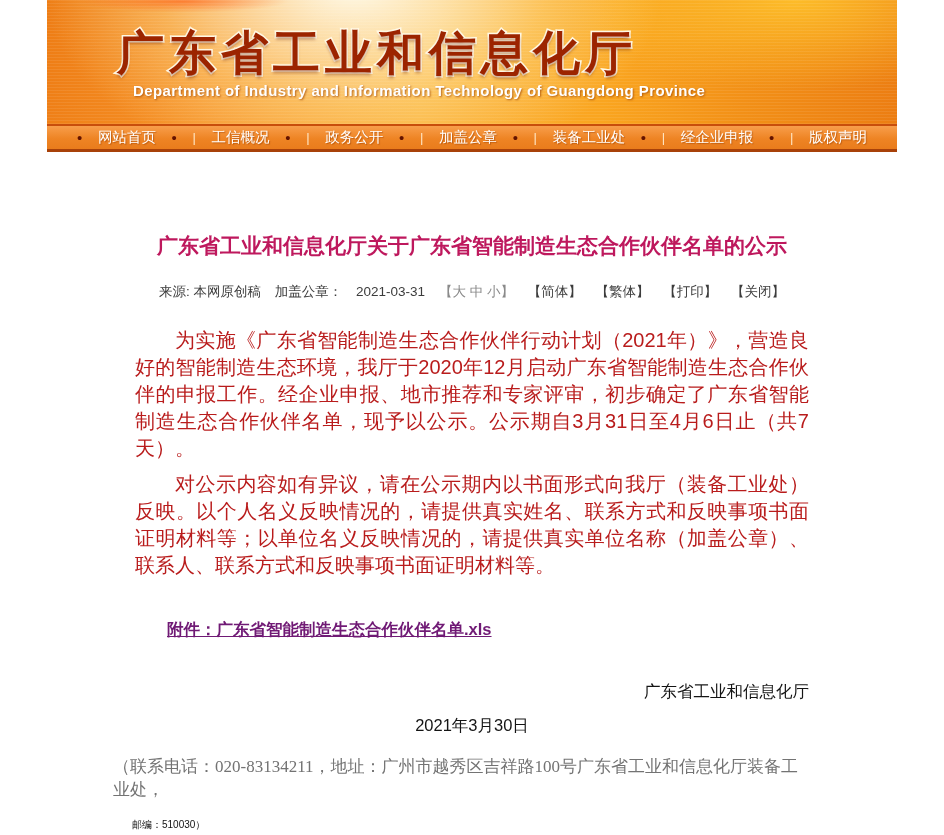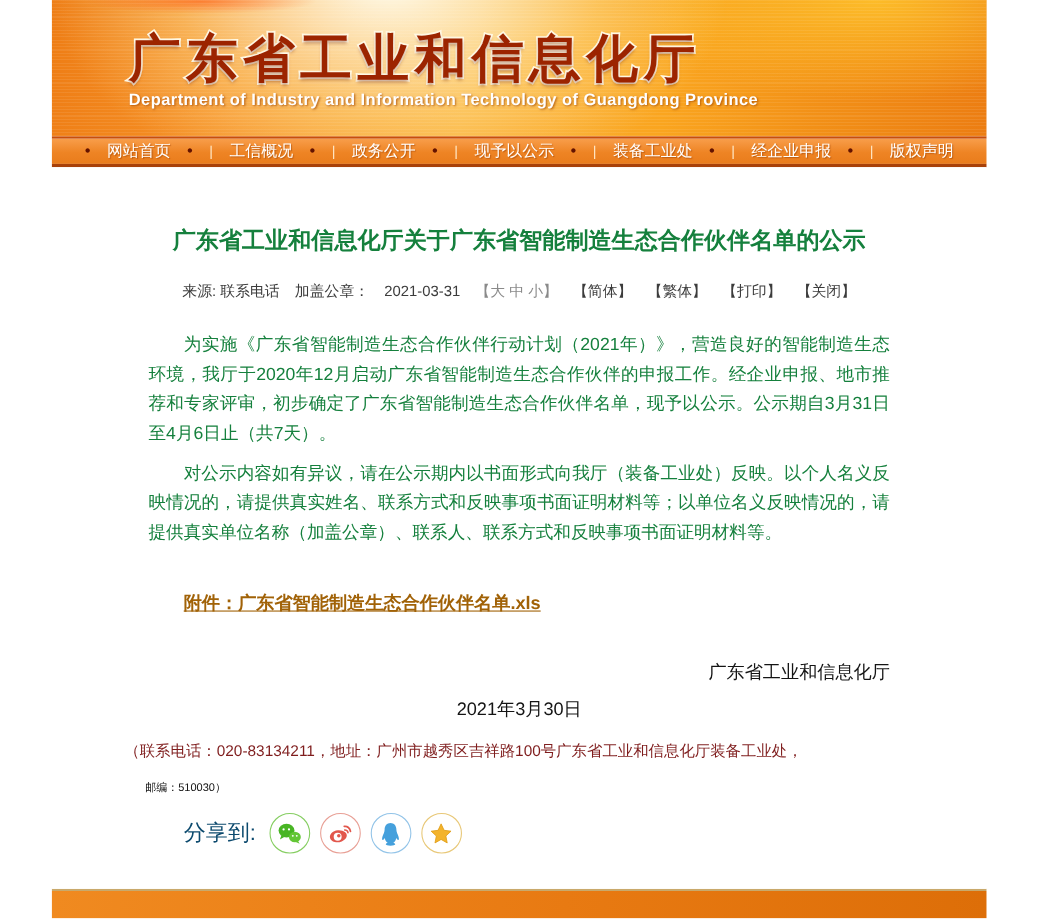--- a/index.html
+++ b/index.html
@@ -19,48 +19,48 @@
     border-bottom:2px solid #c84e0c;
   }
   .banner-title {
     font-size:47px; font-weight:bold; letter-spacing:5px; color:#9c2400;
     -webkit-text-stroke:3px #fff8e4; paint-order:stroke fill;
     text-shadow:0 3px 3px rgba(110,30,0,.35);
     line-height:1.15; white-space:nowrap;
   }
   .banner-sub {
     margin-top:2px; font-size:15px; font-weight:bold; color:#ffffff; letter-spacing:.4px;
-    text-shadow:1px 1px 2px rgba(160,70,0,.75); white-space:nowrap;
+    text-shadow:1px 1px 2px rgba(160,70,0,.75); white-space:nowrap;margin-left:16px;
   }
 
   
   .nav {
     height:26px; flex:0 0 auto;
     background:linear-gradient(180deg,#f89e4b 0%, #ee8424 55%, #e97c1c 100%);
     border-bottom:3px solid #a84109;
     display:flex; align-items:center; justify-content:space-between;
     padding:0 30px; white-space:nowrap;
   }
   .nav a { color:#fff; font-size:14.5px; font-weight:normal; text-decoration:none; text-shadow:1px 1px 1px rgba(150,60,0,.55); cursor:pointer; }
   .nav .dot { color:#641300; font-size:15px; line-height:1; }
   .nav .pipe { color:#ffe6c4; font-size:13px; }
 
   
   .content { flex:1 1 auto; background:#fff; padding:0 88px; position:relative; }
-  .article-title { margin-top:52px; text-align:center; font-size:21px; font-weight:bold; color:#15803d; line-height:30px; }
+  .article-title { margin-top:79px; text-align:center; font-size:21px; font-weight:bold; color:#be185d; line-height:30px; }
   .meta { margin-top:22px; text-align:center; font-size:13.5px; color:#3c3c3c; }
   .meta span { margin:0 5px; }
   .meta .tool { cursor:pointer; }
   .meta .size-tool { color:#8a8a8a; }
-  .para { margin-top:26px; font-size:16px; color:#15803d; line-height:27px; text-indent:2em; text-align:justify; }
+  .para { margin-top:26px; font-size:20px; color:#b91c1c; line-height:27px; text-indent:2em; text-align:justify; }
   .para + .para { margin-top:9px; }
-  .attachment { margin-top:40px; margin-left:32px; font-size:16.5px; font-weight:bold; color:#a16207; text-decoration:underline; display:inline-block; cursor:pointer; }
+  .attachment { margin-top:40px; margin-left:32px; font-size:16.5px; font-weight:bold; color:#701a75; text-decoration:underline; display:inline-block; cursor:pointer; }
   .sign { margin-top:40px; text-align:right; font-size:16.5px; color:#141414; }
   .sign-date { margin-top:12px; text-align:center; font-size:16.5px; color:#141414; }
-  .contact1 { margin-top:18px; margin-left:-22px; font-size:14px; color:#7f1d1d; }
+  .contact1 { margin-top:18px; margin-left:-22px; font-size:17px; color:#737373;font-family:Liberation Serif, serif; }
   .contact2 { margin-top:17px; margin-left:-3px; font-size:10px; color:#111; }
   .share-row { margin-top:16px; display:flex; align-items:center; margin-left:2px; }
   .share-label { font-size:20px; color:#0c4a6e; margin-right:12px;margin-left:30px; }
   .share-btn { width:37px; height:37px; border-radius:50%; background:#fff; display:flex; align-items:center; justify-content:center; margin-right:9px; cursor:pointer; }
   .share-btn.wechat { border:1px solid #86ce62; }
   .share-btn.weibo  { border:1px solid #e8a096; }
   .share-btn.qq     { border:1px solid #93c4e8; }
   .share-btn.fav    { border:1px solid #e8c878; }
 
   
@@ -81,38 +81,38 @@
     <span class="dot">•</span>
     <a>网站首页</a>
     <span class="dot">•</span>
     <span class="pipe">|</span>
     <a>工信概况</a>
     <span class="dot">•</span>
     <span class="pipe">|</span>
     <a>政务公开</a>
     <span class="dot">•</span>
     <span class="pipe">|</span>
-    <a>现予以公示</a>
+    <a>加盖公章</a>
     <span class="dot">•</span>
     <span class="pipe">|</span>
     <a>装备工业处</a>
     <span class="dot">•</span>
     <span class="pipe">|</span>
     <a>经企业申报</a>
     <span class="dot">•</span>
     <span class="pipe">|</span>
     <a>版权声明</a>
   </div>
 
   <div class="content">
 
     <div class="article-title">广东省工业和信息化厅关于广东省智能制造生态合作伙伴名单的公示</div>
 
     <div class="meta">
-      <span>来源: 联系电话</span>
+      <span>来源: 本网原创稿</span>
       <span>加盖公章：</span>
       <span>2021-03-31</span>
       <span class="tool size-tool">【大 中 小】</span>
       <span class="tool">【简体】</span>
       <span class="tool">【繁体】</span>
       <span class="tool">【打印】</span>
       <span class="tool">【关闭】</span>
     </div>
 
     <div class="para">为实施《广东省智能制造生态合作伙伴行动计划（2021年）》，营造良好的智能制造生态环境，我厅于2020年12月启动广东省智能制造生态合作伙伴的申报工作。经企业申报、地市推荐和专家评审，初步确定了广东省智能制造生态合作伙伴名单，现予以公示。公示期自3月31日至4月6日止（共7天）。</div>

